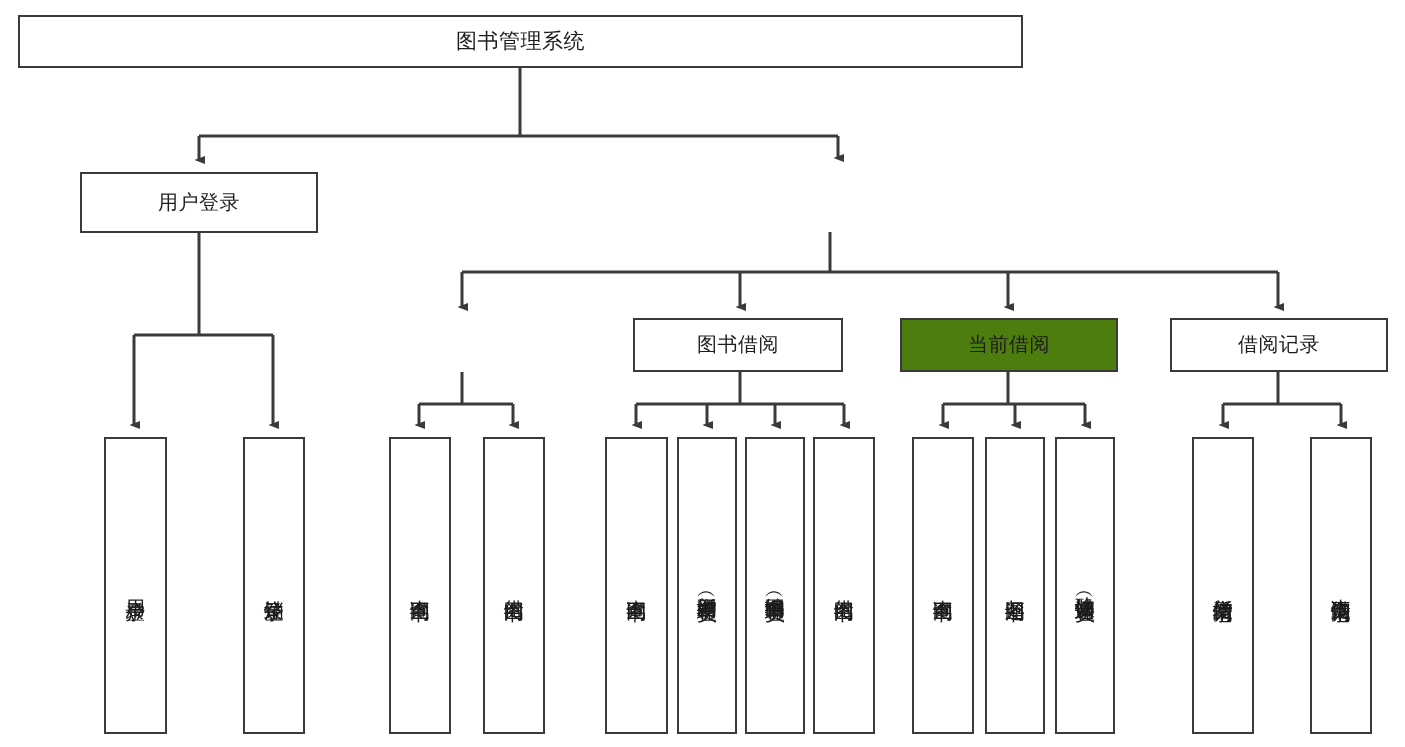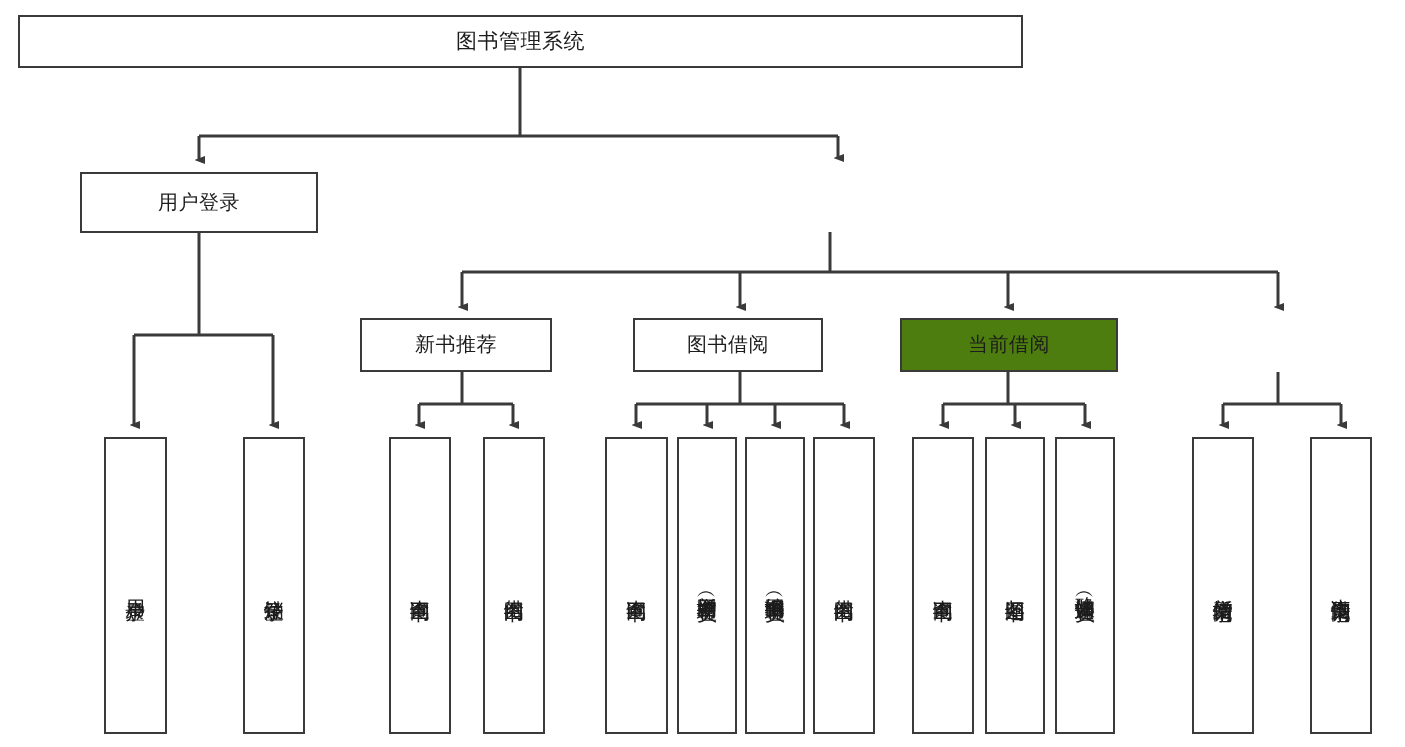--- a/index.html
+++ b/index.html
@@ -121,28 +121,28 @@
   </svg>
 
   <div class="node root" style="left: 18px; top: 15px; width: 1005px; height: 53px; border-color: rgb(58, 58, 58); background: rgb(255, 255, 255);">
     <span class="label" style="color: rgb(28, 28, 28);">图书管理系统</span>
   </div>
 
   <div class="node lvl2" style="left: 80px; top: 172px; width: 238px; height: 61px; border-color: rgb(58, 58, 58); background: rgb(255, 255, 255);">
     <span class="label" style="color: rgb(28, 28, 28);">用户登录</span>
   </div>
 
-  <div class="node lvl3" style="left: 360px; top: 318px; width: 192px; height: 54px; border-color: rgb(58, 58, 58); background: rgb(255, 255, 255);">
-    <span class="label" style="color: rgb(28, 28, 28);">新书推荐</span>
-  </div>
-  <div class="node lvl3" style="left: 633px; top: 318px; width: 190px; height: 54px; border-color: rgb(58, 58, 58); background: rgb(255, 255, 255);">
+  <div class="node lvl3" style="left: 633px; top: 318px; width: 210px; height: 54px; border-color: rgb(58, 58, 58); background: rgb(255, 255, 255);">
     <span class="label" style="color: rgb(28, 28, 28);">图书借阅</span>
   </div>
   <div class="node lvl3" style="left: 900px; top: 318px; width: 218px; height: 54px; border-color: rgb(58, 58, 58); background: #4d7c0f;">
     <span class="label" style="color: rgb(28, 28, 28);">当前借阅</span>
+  </div>
+  <div class="node lvl3" style="left: 1170px; top: 318px; width: 218px; height: 54px; border-color: rgb(58, 58, 58); background: rgb(255, 255, 255);">
+    <span class="label" style="color: rgb(28, 28, 28);">借阅记录</span>
   </div>
 
   <div class="node leaf" style="left: 104px; top: 437px; width: 63px; height: 297px; border-color: rgb(58, 58, 58); background: rgb(255, 255, 255);">
     <span class="label" style="color: rgb(28, 28, 28);">用户登录</span>
   </div>
   <div class="node leaf" style="left: 243px; top: 437px; width: 62px; height: 297px; border-color: rgb(58, 58, 58); background: rgb(255, 255, 255);">
     <span class="label" style="color: rgb(28, 28, 28);">注销登录</span>
   </div>
   <div class="node leaf" style="left: 389px; top: 437px; width: 62px; height: 297px; border-color: rgb(58, 58, 58); background: rgb(255, 255, 255);">
     <span class="label" style="color: rgb(28, 28, 28);">查询图书</span>

